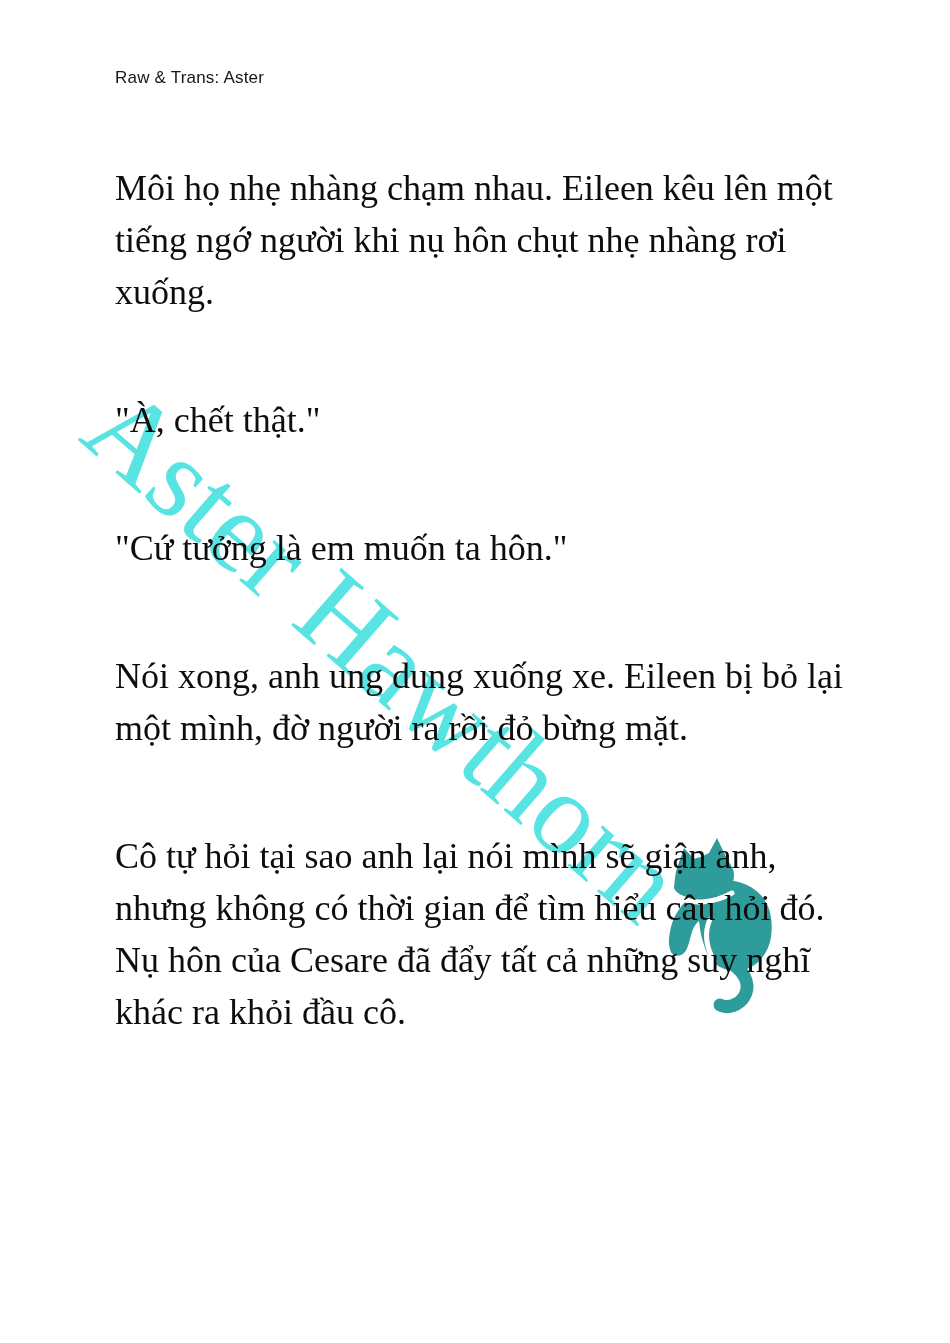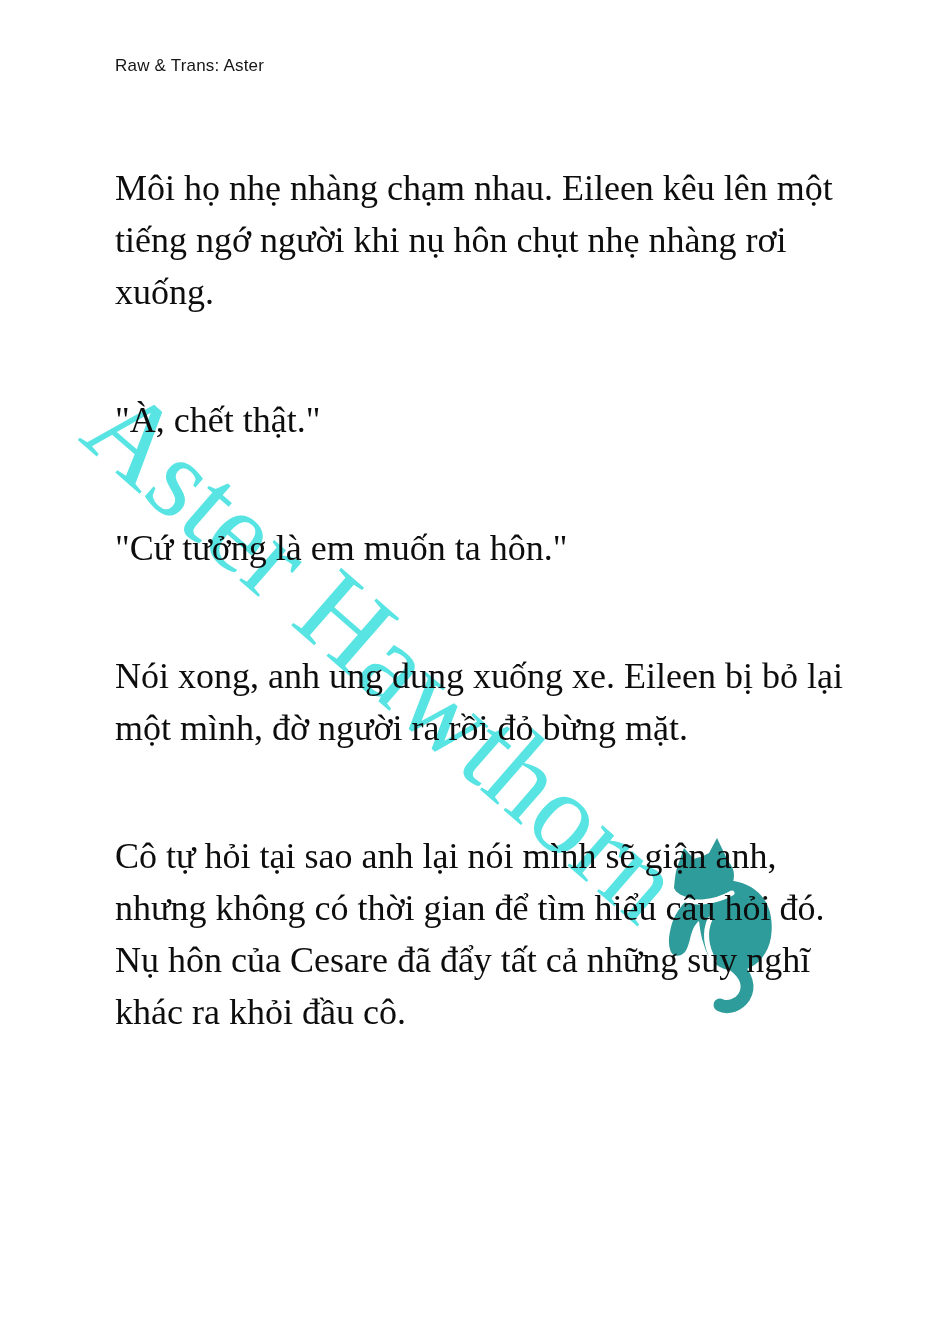--- a/index.html
+++ b/index.html
@@ -11,21 +11,21 @@
     position: relative;
     width: 950px;
     height: 1343px;
     background: #ffffff;
     overflow: hidden;
     font-family: "Liberation Serif", "DejaVu Serif", serif;
   }
   .credit {
     position: absolute;
     left: 115px;
-    top: 56px;
+    top: 68px;
     z-index: 2;
     font-family: "Liberation Sans", "DejaVu Sans", sans-serif;
     font-size: 17px;
     color: #161616;
     letter-spacing: 0.2px;
   }
   .content {
     position: absolute;
     left: 115px;
     top: 162px;

